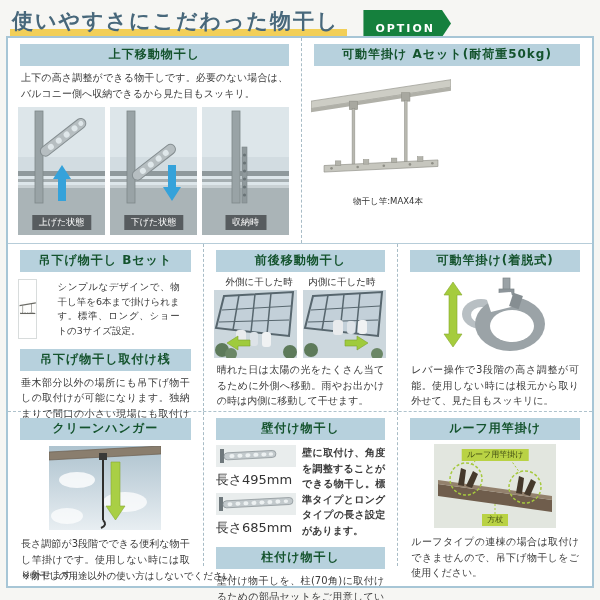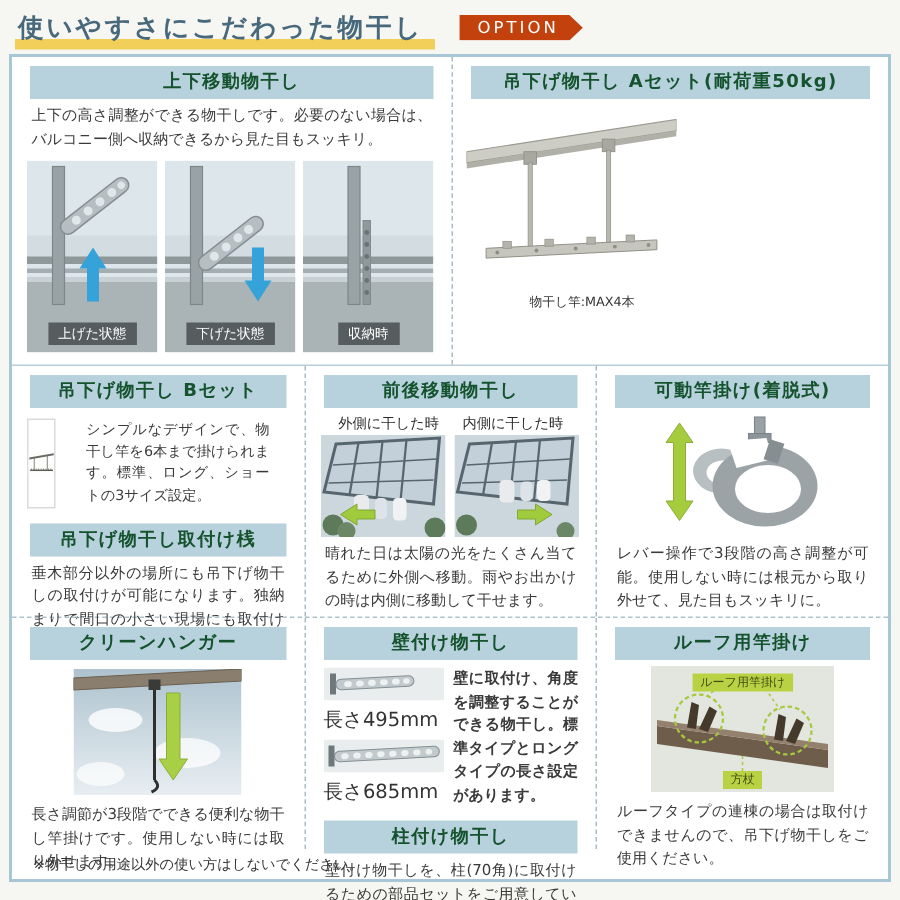--- a/index.html
+++ b/index.html
@@ -1,24 +1,24 @@
 <!DOCTYPE html>
 <html><head>
 <meta charset="utf-8">
 <style>
   * { box-sizing: border-box; margin: 0; padding: 0; }
   html,body { width:600px; height:600px; }
   body { background:#f6f6f3; font-family:"DejaVu Sans", sans-serif; position:relative; overflow:hidden; }
 
   
   .header { display:flex; align-items:flex-start; gap:16px; padding:7px 0 0 10px; }
-  .title { font-size:17px; font-weight:bold; color:#48687b; letter-spacing:2px;
+  .title { font-size:21px; font-weight:bold; color:#48687b; letter-spacing:2px;
            background:linear-gradient(transparent 72%, #f2cf58 72%); padding:0 8px 3px 2px; }
-  .option-badge { margin-top:3px; background:#c2410c; color:#fff; font-weight:normal; font-size:11px;
-           letter-spacing:2px; padding:2px 16px 2px 12px;
+  .option-badge { margin-top:3px; background:#15803d; color:#fff; font-weight:bold; font-size:11px;
+           letter-spacing:2px; padding:12px 16px 2px 12px;
            clip-path:polygon(0 0, calc(100% - 9px) 0, 100% 50%, calc(100% - 9px) 100%, 0 100%); }
 
   
   .frame { position:absolute; left:6px; top:36px; width:588px; height:552px;
            border:2px solid #a7c6d6; background:#fff; display:flex; flex-direction:column; }
   .row { display:flex; }
   .row1 { height:206px; border-bottom:1px solid #b7cdd9; }
   .row2 { height:168px; border-bottom:1px dashed #aec2cc; }
   .row3 { height:154px; }
   .sep-l { border-left:1px dashed #a8bcc6; }
@@ -136,21 +136,21 @@
               <circle cx="42.5" cy="72" r="1.6" fill="#697376"></circle>
             <circle cx="42.5" cy="80" r="1.6" fill="#697376"></circle>
               <circle cx="42.5" cy="88" r="1.6" fill="#697376"></circle>
           </svg>
           <figcaption>収納時</figcaption>
         </figure>
       </div>
     </section>
 
     <section class="p-hangA sep-l">
-      <div class="panel-h">吊下げ物干し Aセット(耐荷重50kg)</div>
+      <div class="panel-h">可動竿掛け Aセット(耐荷重50kg)</div>
       <div class="hangA-body">
         <div class="hangA-fig">
           <svg width="140" height="118" viewBox="0 0 150 120">
             <rect width="150" height="120" fill="#ffffff"></rect>
             <polygon points="0,28 150,5 150,13 0,36" fill="#cdcdc5" stroke="#9a9a92" stroke-width="0.8"></polygon>
             <polygon points="0,36 150,13 150,17 0,40" fill="#b0b0a8"></polygon>
             <rect x="41" y="28" width="9" height="9" fill="#a8a8a0" stroke="#8e8e86" stroke-width="0.6"></rect>
             <rect x="97" y="19" width="9" height="9" fill="#a8a8a0" stroke="#8e8e86" stroke-width="0.6"></rect>
             <rect x="44" y="36" width="3" height="60" fill="#b8b8b0" stroke="#8e8e86" stroke-width="0.5"></rect>
             <rect x="100" y="27" width="3" height="66" fill="#b8b8b0" stroke="#8e8e86" stroke-width="0.5"></rect>

